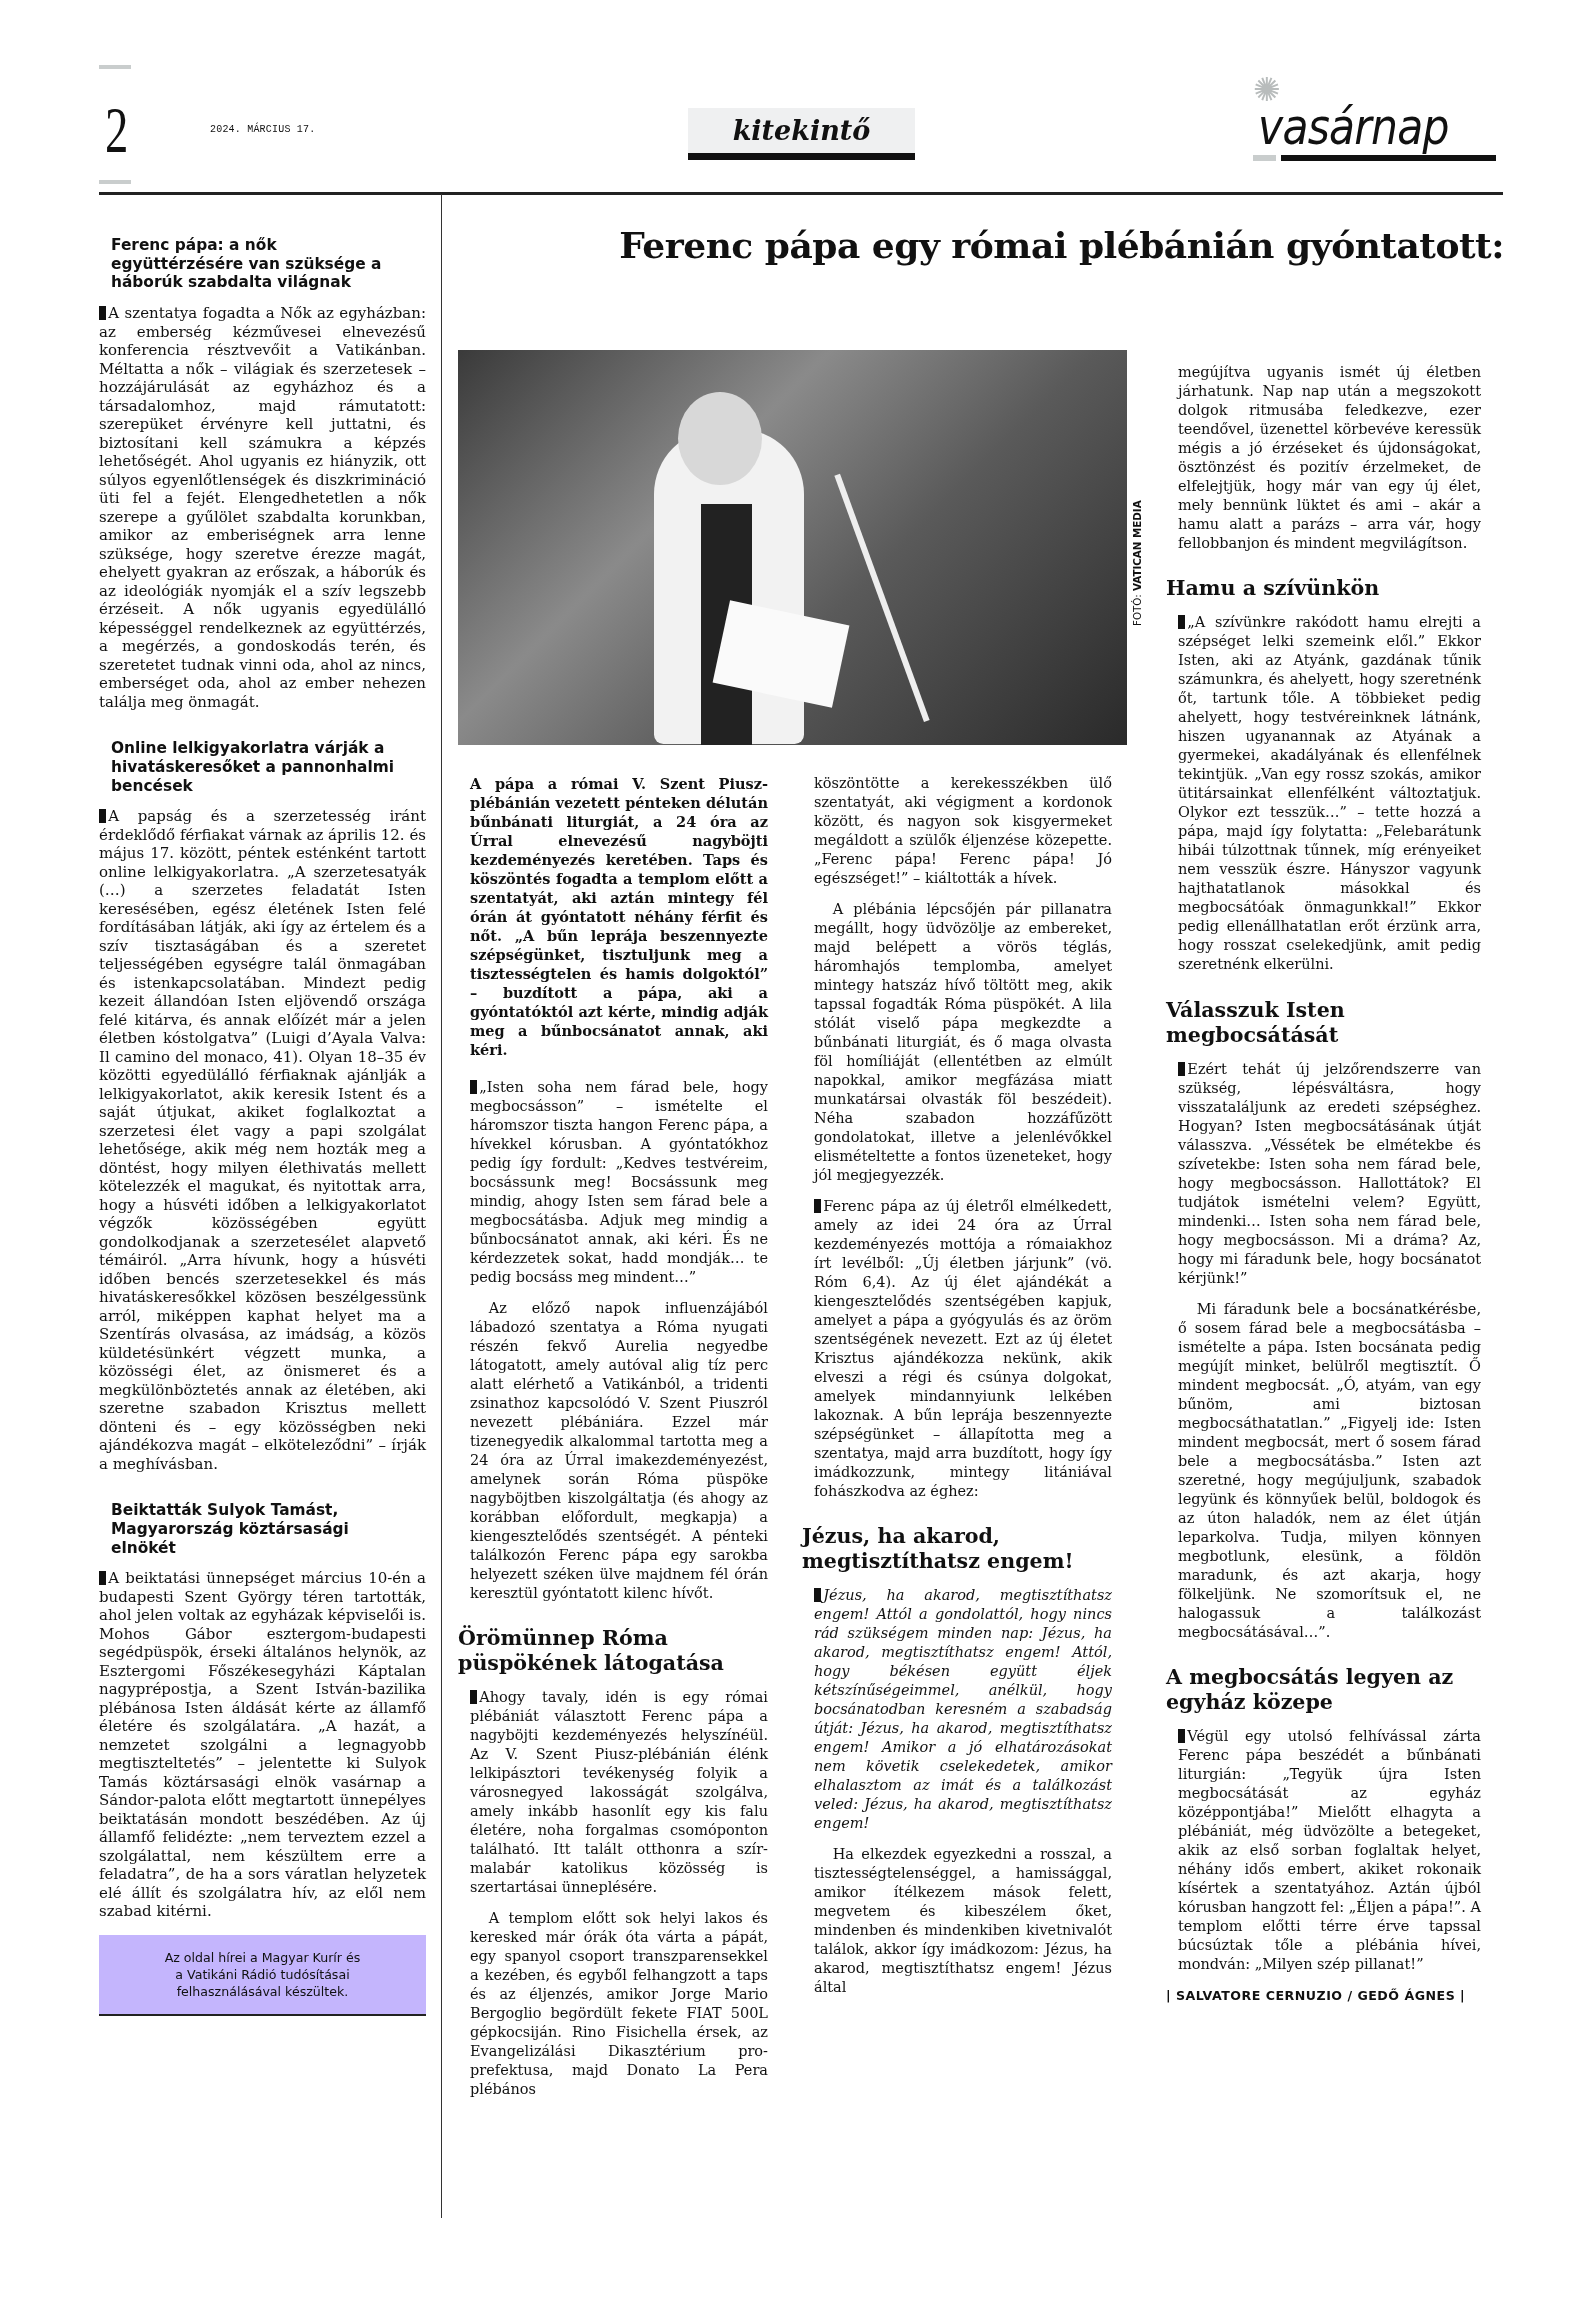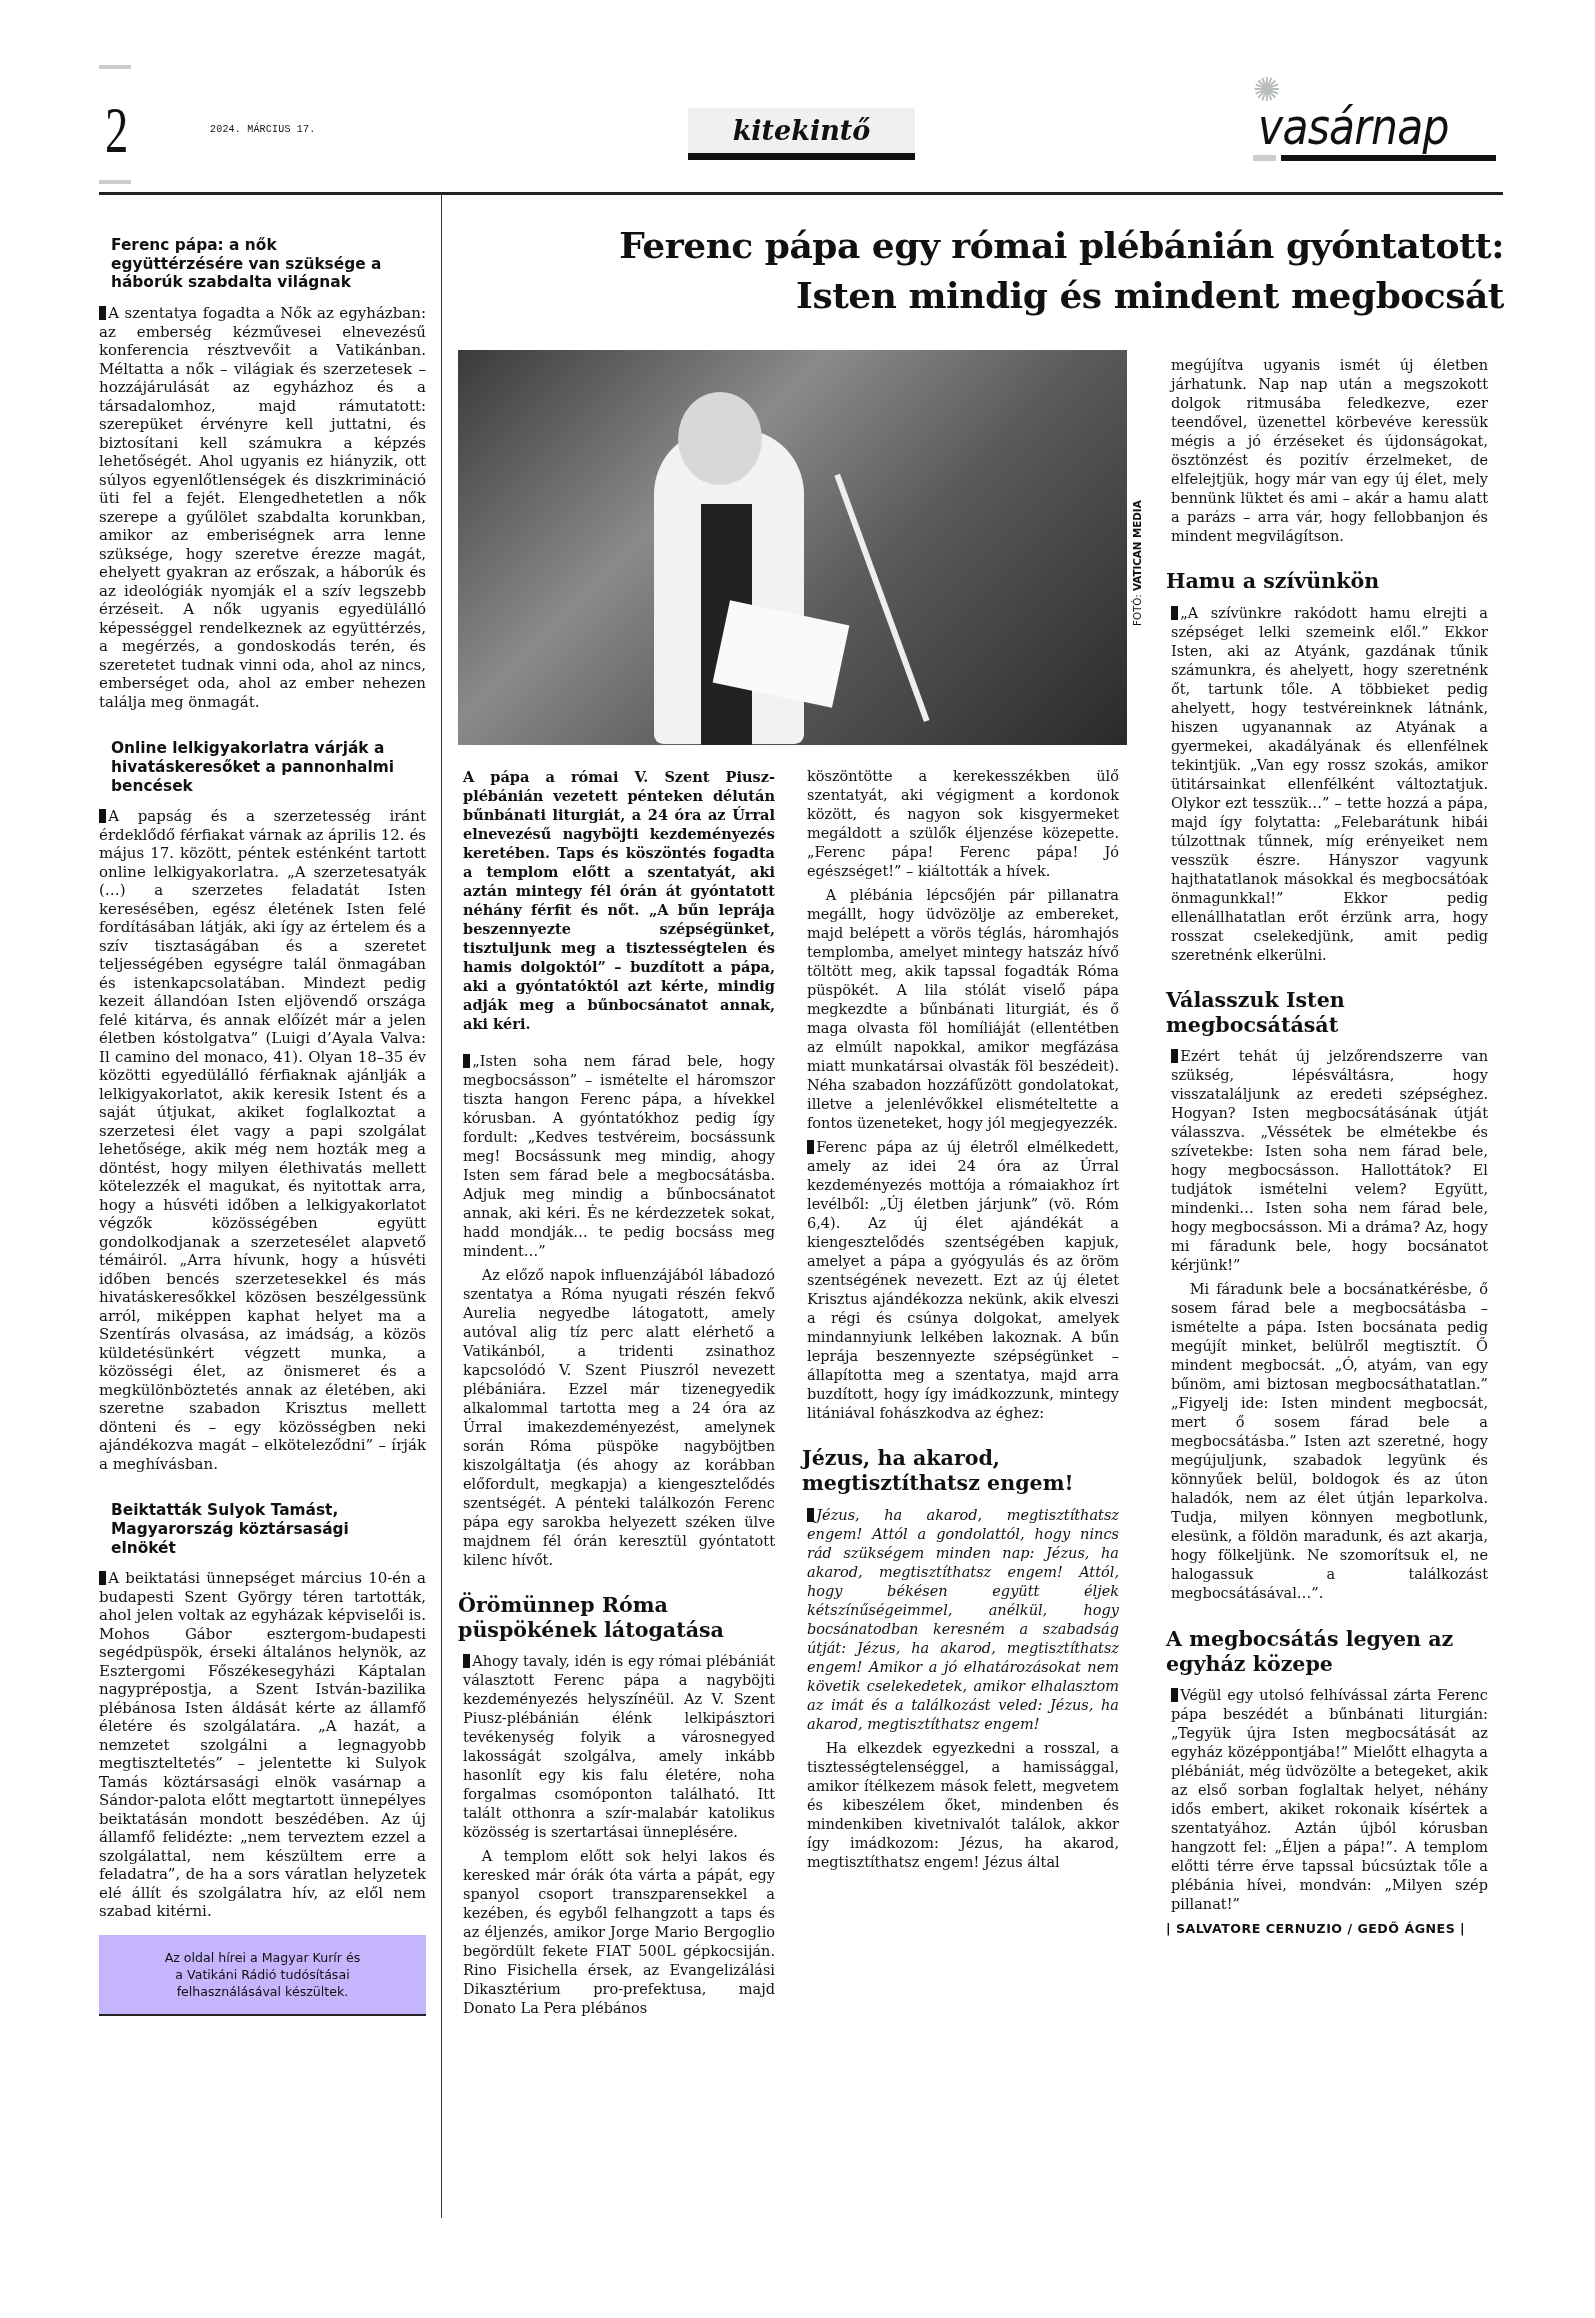--- a/index.html
+++ b/index.html
@@ -31,21 +31,21 @@
   .photo{position:absolute;left:458px;top:350px;width:669px;height:395px;background:linear-gradient(135deg,#3a3a3a 0%,#8a8a8a 35%,#5a5a5a 60%,#2a2a2a 100%);overflow:hidden;}
   .photo .figure{position:absolute;left:196px;top:79px;width:150px;height:315px;background:#f2f2f2;border-radius:65px 65px 9.3px 9.3px;}
   .photo .stole{position:absolute;left:243px;top:154px;width:51px;height:241px;background:#222;}
   .photo .head{position:absolute;left:220px;top:42px;width:84px;height:93px;background:#d8d8d8;border-radius:50%;}
   .photo .paper{position:absolute;left:262px;top:262px;width:122px;height:84px;background:#fafafa;transform:rotate(12deg);}
   .photo .mic{position:absolute;left:421px;top:117px;width:5.6px;height:262px;background:#eee;transform:rotate(-20deg);}
   .photo-credit{position:absolute;left:1131px;top:626px;transform:rotate(-90deg);transform-origin:left top;font-family:"DejaVu Sans",sans-serif;font-size:10.3px;white-space:nowrap;}
   .photo-credit b{font-weight:bold;}
   
   .col{position:absolute;font-family:"DejaVu Serif",serif;font-size:14.5px;line-height:19px;text-align:justify;hyphens:auto;}
-  .col p{margin:5px;text-indent:0;}
+  .col p{margin:12px;text-indent:0;}
   .col p.ind{text-indent:18.7px;}
   .lead{font-weight:bold;}
   .subhead{font-family:"DejaVu Serif",serif;font-weight:bold;font-size:20.6px;line-height:25px;margin:23.4px 0 9.3px 0;text-align:left;}
   .italic{font-style:italic;}
   .byline{font-family:"DejaVu Sans",sans-serif;font-weight:bold;font-size:12.6px;letter-spacing:0.5px;}
 </style>
 </head>
 <body>
 
 <div class="page">
@@ -80,21 +80,20 @@
 
     <div class="credit-box">
       <div>Az oldal hírei a Magyar Kurír és</div>
       <div>a Vatikáni Rádió tudósításai</div>
       <div>felhasználásával készültek.</div>
     </div>
   </div>
 
   <div class="headline">
     <div>Ferenc pápa egy római plébánián gyóntatott:</div>
-    <div>Isten mindig és mindent megbocsát</div>
   </div>
 
   <div class="photo">
     <div class="figure"></div>
       <div class="head"></div>
       <div class="stole"></div>
       <div class="paper"></div>
       <div class="mic"></div>
   </div>
   <div class="photo-credit"><span>FOTÓ: </span><b>VATICAN MEDIA</b></div>

